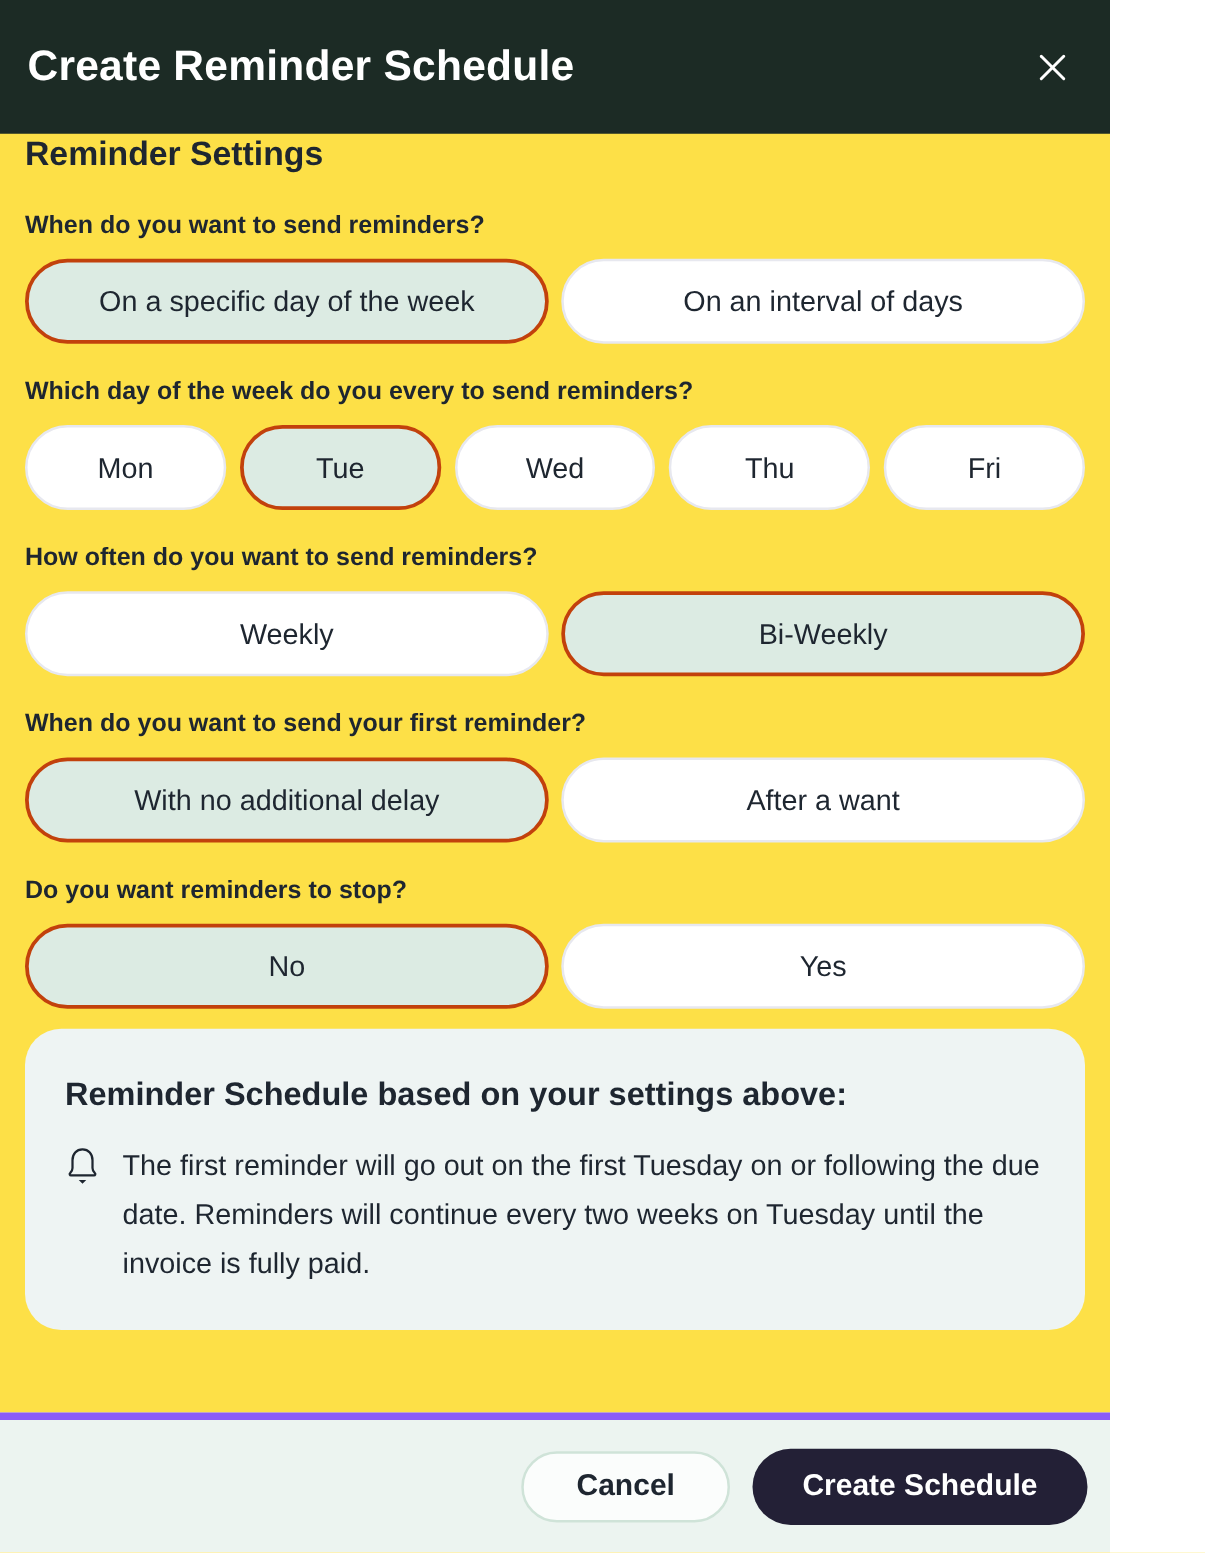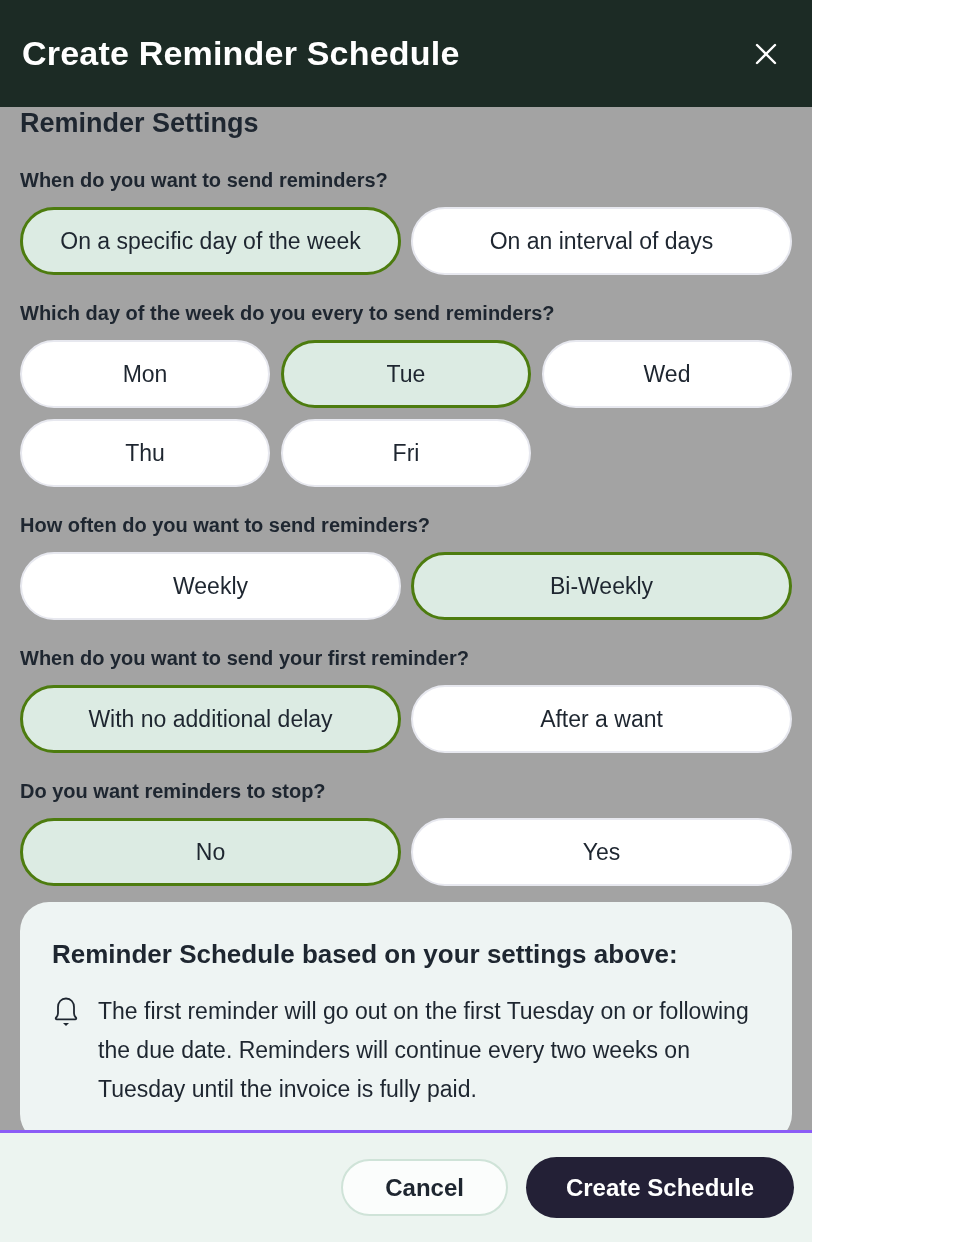--- a/index.html
+++ b/index.html
@@ -2,23 +2,23 @@
 <html><head>
 <meta charset="utf-8">
 <style>
   * { margin: 0; padding: 0; box-sizing: border-box; }
   html, body { background: #ffffff; }
   body {
     font-family: "Liberation Sans", "DejaVu Sans", sans-serif;
     color: #1f2933;
   }
   .modal {
-    width: 812px;
+    width: 888px;
     height: 1242px;
-    background: #a3a3a3;
+    background: #fde047;
     display: flex;
     flex-direction: column;
     overflow: hidden;
   }
 
   
   .modal-header {
     flex: 0 0 107px;
     background: #1c2b25;
     display: flex;
@@ -64,39 +64,39 @@
     font-weight: 700;
     color: #1e2630;
   }
   .question:first-child .q-label { margin-top: 25px; }
   .options {
     margin-top: 12px;
     display: grid;
     gap: 10px;
   }
   .options.cols-2 { grid-template-columns: 1fr 1fr; }
-  .options.cols-5 { grid-template-columns: repeat(3, 1fr); gap: 11px; }
+  .options.cols-5 { grid-template-columns: repeat(5, 1fr); gap: 11px; }
   .pill {
     height: 68px;
     border-radius: 999px;
     background: #ffffff;
     border: 2px solid #e7e8ef;
     font-family: inherit;
     font-size: 23px;
     color: #1e2630;
     display: flex;
     align-items: center;
     justify-content: center;
     cursor: pointer;
     padding: 0 10px;
     white-space: nowrap;
   }
   .pill.selected {
     background: #dcebe3;
-    border: 3px solid #4d7c0f;
+    border: 3px solid #c2410c;
   }
 
   
   .summary-box {
     margin-top: 16px;
     background: #eef4f3;
     border-radius: 29px;
     padding: 36px 34px 36px 32px;
     height: 241px;
   }
@@ -121,21 +121,21 @@
     font-size: 23px;
     line-height: 39px;
     color: #1e2630;
     max-width: 800px;
   }
 
   
   .modal-footer {
     flex: 0 0 112px;
     background: #ecf4f0;
-    border-top: 3px solid #8b5cf6;
+    border-top: 6px solid #8b5cf6;
     display: flex;
     align-items: center;
     justify-content: flex-end;
     gap: 18px;
     padding-right: 18px;
   }
   .btn {
     font-family: inherit;
     font-weight: 700;
     font-size: 24px;

